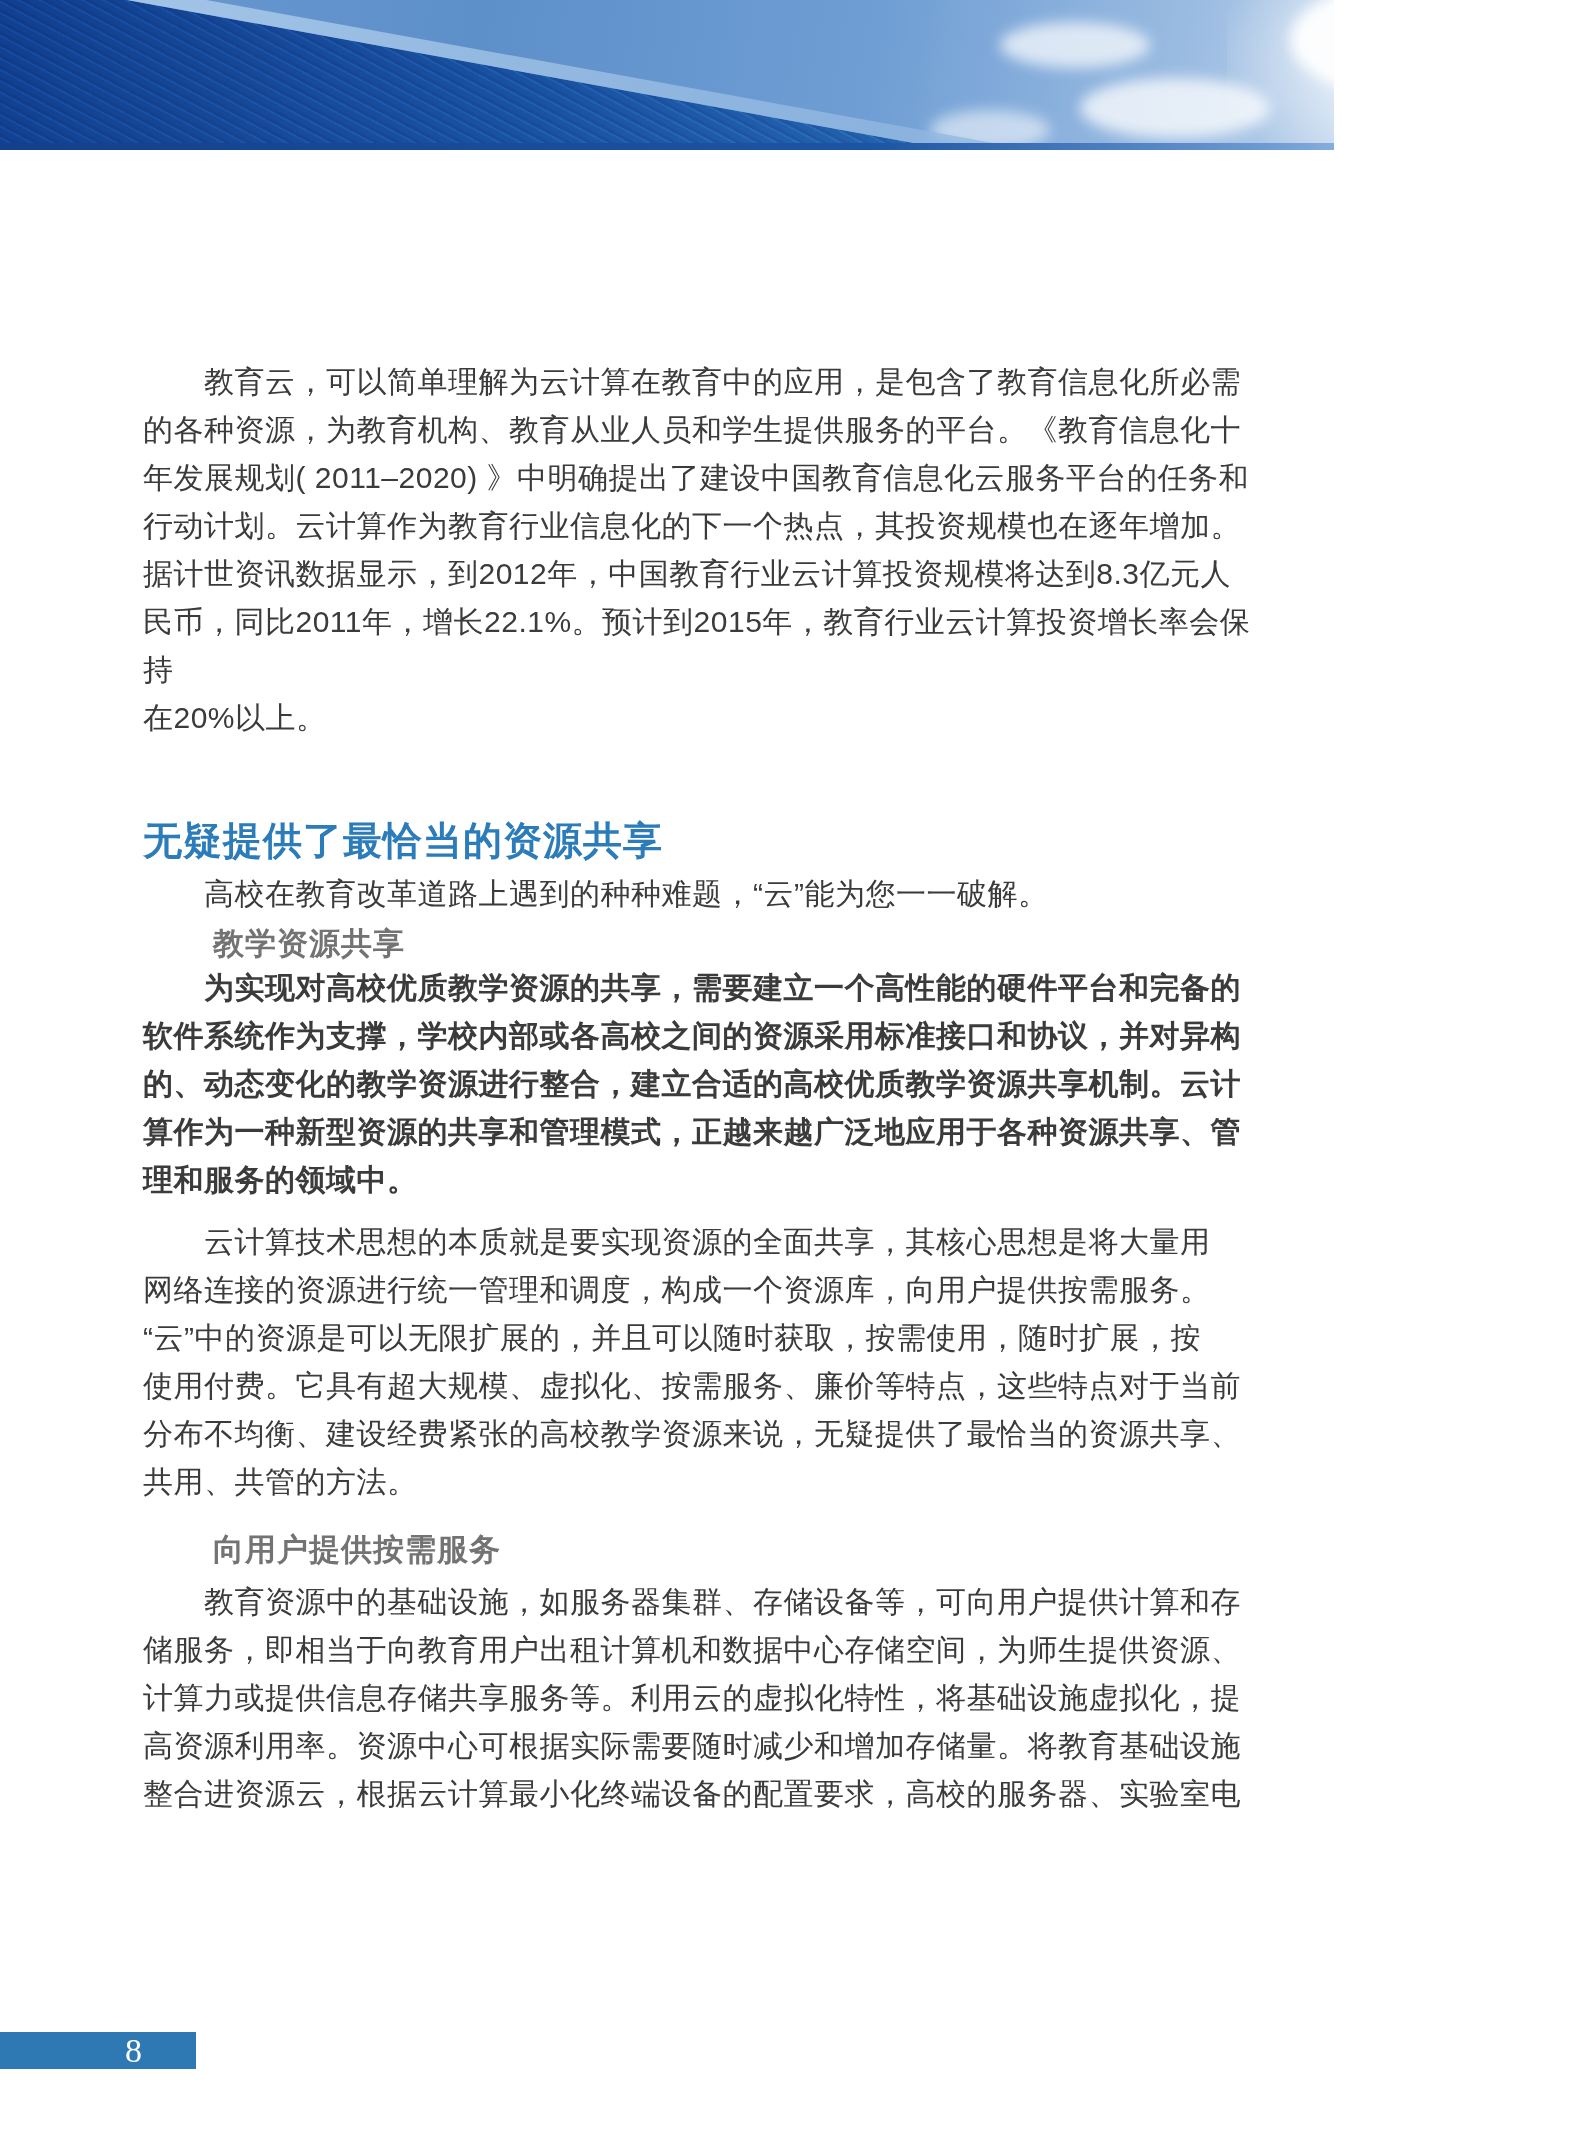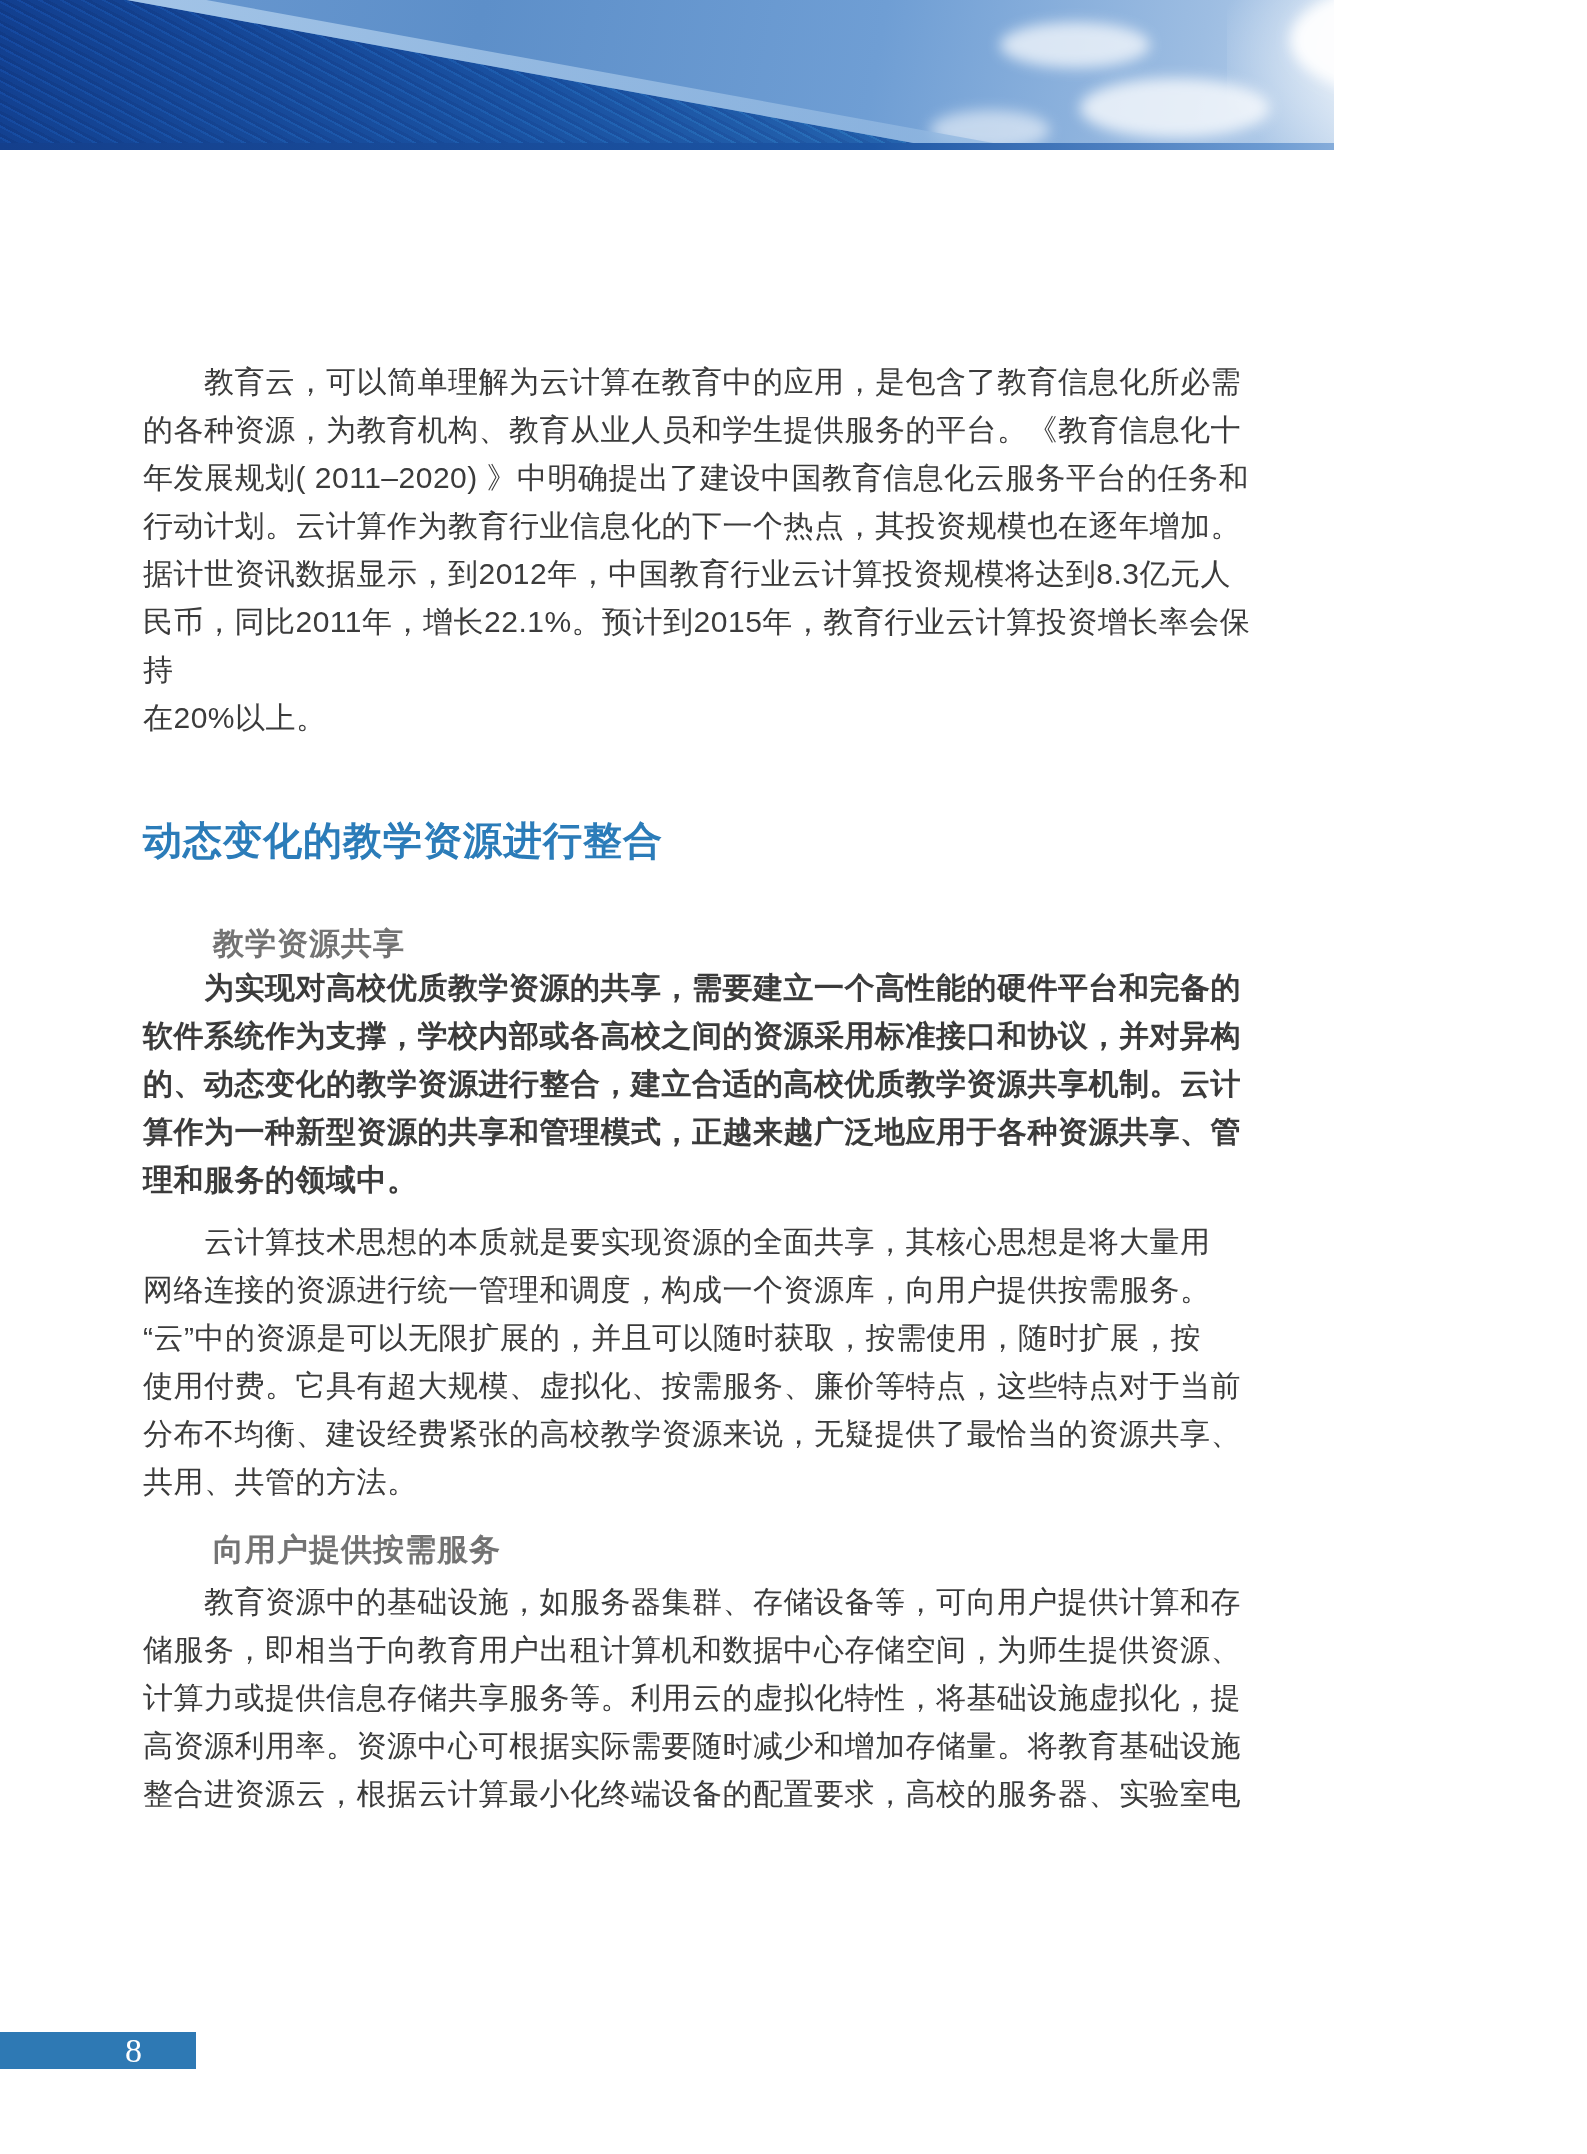--- a/index.html
+++ b/index.html
@@ -93,22 +93,23 @@
   </div>
 
   <div class="textblock" style="top:358px;">　　教育云，可以简单理解为云计算在教育中的应用，是包含了教育信息化所必需
 的各种资源，为教育机构、教育从业人员和学生提供服务的平台。《教育信息化十
 年发展规划( 2011–2020) 》中明确提出了建设中国教育信息化云服务平台的任务和
 行动计划。云计算作为教育行业信息化的下一个热点，其投资规模也在逐年增加。
 据计世资讯数据显示，到2012年，中国教育行业云计算投资规模将达到8.3亿元人
 民币，同比2011年，增长22.1%。预计到2015年，教育行业云计算投资增长率会保持
 在20%以上。</div>
 
-  <div class="section-title" style="top:818px;">动态变化的教学资源进行整合</div>
+  <div class="section-title" style="top:818px;">无疑提供了最恰当的资源共享</div>
 
+  <div class="textblock" style="top:870px;">　　高校在教育改革道路上遇到的种种难题，“云”能为您一一破解。</div>
 
   <div class="subhead" style="top:924px;">教学资源共享</div>
 
   <div class="textblock" style="top:964px;font-weight:bold;">　　为实现对高校优质教学资源的共享，需要建立一个高性能的硬件平台和完备的
 软件系统作为支撑，学校内部或各高校之间的资源采用标准接口和协议，并对异构
 的、动态变化的教学资源进行整合，建立合适的高校优质教学资源共享机制。云计
 算作为一种新型资源的共享和管理模式，正越来越广泛地应用于各种资源共享、管
 理和服务的领域中。</div>
 
   <div class="textblock" style="top:1218px;">　　云计算技术思想的本质就是要实现资源的全面共享，其核心思想是将大量用

